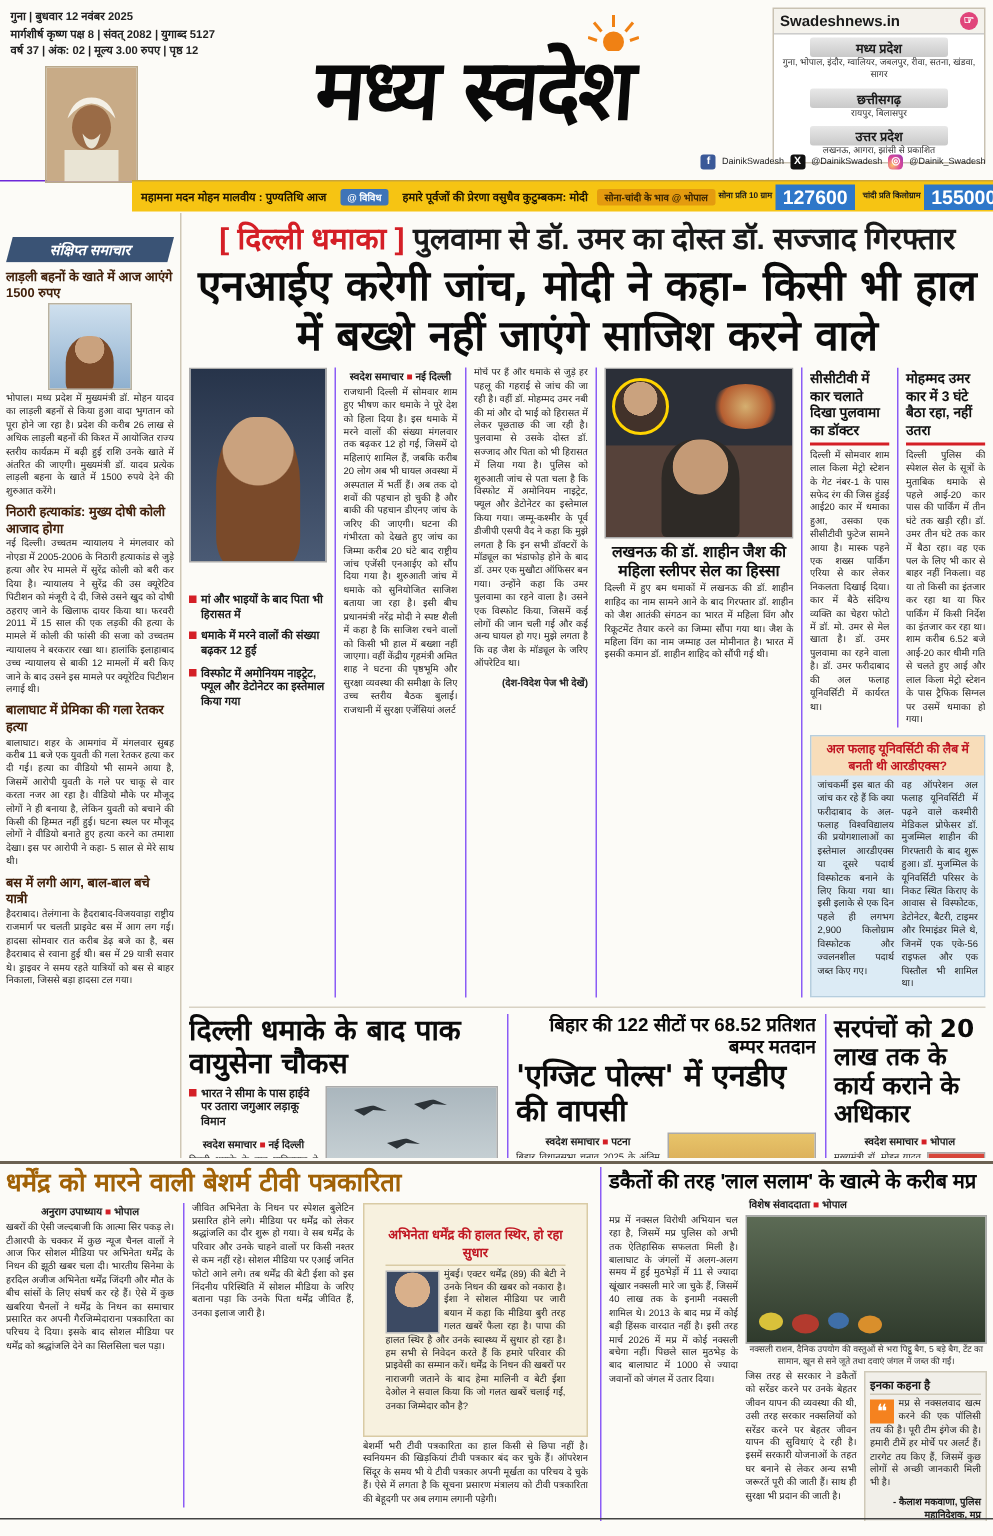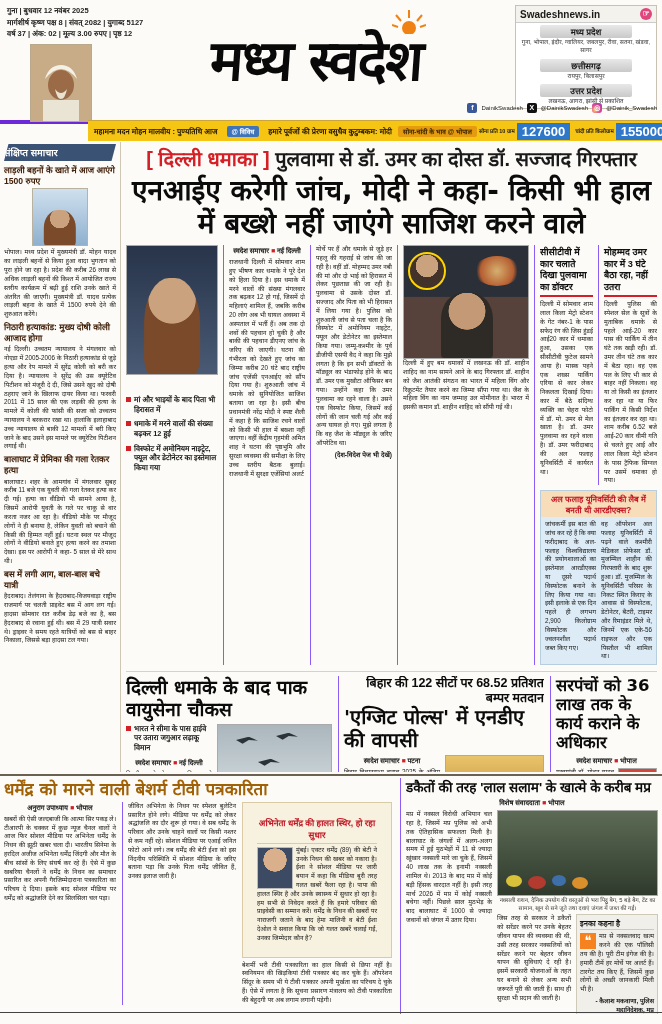--- a/index.html
+++ b/index.html
@@ -1,19 +1,19 @@
 <!DOCTYPE html>
 <html><head>
 <meta charset="utf-8">
 <style>
   html,body{margin:0;padding:0;background:#888;}
   .page{width:662px;height:1024px;margin:0 auto;background:#fcfbf7;position:relative;overflow:hidden;
         font-family:"Liberation Sans",sans-serif;color:#1a1a1a;}
   
-  .masthead{height:120px;position:relative;border-bottom:4px solid #6d28d9;padding-left:39px;}
+  .masthead{height:120px;position:relative;border-bottom:1px solid #6d28d9;padding-left:39px;}
   .dateline{position:absolute;left:7px;top:5px;font-size:7.5px;line-height:1.55;color:#222;font-weight:bold;}
   .portrait{position:absolute;left:30px;top:44px;width:60px;height:76px;border:1px solid #b9a98c;
             background:linear-gradient(180deg,#d9c3a5,#b99877);overflow:hidden;}
   .logo{position:absolute;left:120px;right:150px;top:30px;text-align:center;font-size:56px;font-weight:900;
         font-family:"DejaVu Sans",sans-serif;letter-spacing:-2px;transform:skewX(-4deg);line-height:1.1;color:#090909;}
   .sun{position:absolute;left:392px;top:8px;}
   .webbox{position:absolute;right:5px;top:5px;width:140px;border:1px solid #c9c2b2;background:#fff;font-size:6.5px;}
   .webbox .hdr{background:#f4f2ec;border-bottom:1px solid #ccc;font-weight:bold;font-size:10px;padding:2px 4px;
                display:flex;align-items:center;justify-content:space-between;}
   .hand{width:12px;height:12px;border-radius:50%;background:#e0457b;color:#fff;font-size:8px;line-height:12px;text-align:center;}
@@ -27,22 +27,22 @@
   .strip{position:absolute;left:88px;right:0;top:120px;height:20px;background:#f6c413;display:flex;align-items:center;
          font-size:7.5px;font-weight:bold;overflow:hidden;border-top:1px solid #caa53a;}
   .strip .seg{padding:0 6px;white-space:nowrap;color:#201500;}
   .chip{background:#3f74b8;color:#fff;padding:1px 5px;border-radius:2px;font-size:6.5px;margin:0 3px;white-space:nowrap;}
   .ratechip{background:#e49b0f;color:#3a2400;padding:1px 5px;border-radius:2px;font-size:6.5px;white-space:nowrap;}
   .ratelabel{font-size:5.5px;line-height:1.1;text-align:center;margin:0 2px;white-space:nowrap;}
   .rateval{background:#2e77c9;color:#fff;font-size:13px;font-weight:bold;padding:1px 5px;margin-right:3px;white-space:nowrap;}
   
   .content-top{position:absolute;top:142px;left:0;right:0;height:630px;display:flex;overflow:hidden;}
   .sidebar{width:112px;border-right:1px solid #cfc7b5;padding:0 4px;overflow:hidden;}
-  .brief-hdr{background:#3a5375;color:#fff;font-weight:bold;font-size:9.5px;padding:2px 0;
-             clip-path:polygon(4% 0,100% 0,96% 100%,0 100%);margin:2px 0 4px;}
+  .brief-hdr{background:#3a5375;color:#fff;font-weight:bold;font-size:9.5px;text-align:center;padding:2px 0;
+             clip-path:polygon(4% 0,100% 0,96% 100%,0 100%);margin:16px 0 4px;font-style:italic;}
   .bt{font-size:8.6px;font-weight:bold;color:#42210b;line-height:1.25;margin:3px 0 2px;}
   .t{font-size:6.3px;line-height:1.4;text-align:justify;color:#222;}
   .brief-photo{width:54px;height:56px;margin:2px auto;background:linear-gradient(180deg,#cfe0ee,#8fb0cf);
                border:1px solid #b9b2a0;position:relative;overflow:hidden;}
   .head-sil{position:absolute;left:50%;transform:translateX(-50%);bottom:-4px;width:60%;height:70%;
             background:radial-gradient(circle at 50% 22%, #caa27e 0 28%, #7a4a2a 29% 100%);border-radius:45% 45% 20% 20%;}
   .main{flex:1;padding:0 5px;overflow:hidden;}
   .kicker{text-align:center;font-size:20px;font-weight:bold;margin:3px 0 2px;}
   .kicker .red{color:#d41f26;}
   .lead-headline{text-align:center;font-size:28px;font-weight:900;line-height:1.18;font-family:"DejaVu Sans",sans-serif;
@@ -236,20 +236,21 @@
           <div class="t">मोर्चे पर हैं और धमाके से जुड़े हर पहलू की गहराई से जांच की जा रही है। वहीं डॉ. मोहम्मद उमर नबी की मां और दो भाई को हिरासत में लेकर पूछताछ की जा रही है। पुलवामा से उसके दोस्त डॉ. सज्जाद और पिता को भी हिरासत में लिया गया है। पुलिस को शुरुआती जांच से पता चला है कि विस्फोट में अमोनियम नाइट्रेट, फ्यूल और डेटोनेटर का इस्तेमाल किया गया। जम्मू-कश्मीर के पूर्व डीजीपी एसपी वैद ने कहा कि मुझे लगता है कि इन सभी डॉक्टरों के मॉड्यूल का भंडाफोड़ होने के बाद डॉ. उमर एक मुखौटा ऑफिसर बन गया। उन्होंने कहा कि उमर पुलवामा का रहने वाला है। उसने एक विस्फोट किया, जिसमें कई लोगों की जान चली गई और कई अन्य घायल हो गए। मुझे लगता है कि वह जैश के मॉड्यूल के जरिए ऑपरेटिव था।</div>
           <div class="note">(देश-विदेश पेज भी देखें)</div>
         </div>
 
         <div class="col rule-l" style="width:126px;flex:none;">
           <div class="photo blast-photo">
             <div class="blast-glow"></div>
             <div class="inset-circle"></div>
             <div class="suspect"></div>
           </div>
+          <div class="cap-title">लखनऊ की डॉ. शाहीन जैश की महिला स्लीपर सेल का हिस्सा</div>
           <div class="t">दिल्ली में हुए बम धमाकों में लखनऊ की डॉ. शाहीन शाहिद का नाम सामने आने के बाद गिरफ्तार डॉ. शाहीन को जैश आतंकी संगठन का भारत में महिला विंग और रिक्रूटमेंट तैयार करने का जिम्मा सौंपा गया था। जैश के महिला विंग का नाम जम्माह उल मोमीनात है। भारत में इसकी कमान डॉ. शाहीन शाहिद को सौंपी गई थी।</div>
         </div>
 
         <div class="col rule-l" style="flex:1;">
           <div style="display:flex;gap:5px;">
             <div class="col" style="width:50%;">
               <div class="subhead">सीसीटीवी में कार चलाते दिखा पुलवामा का डॉक्टर</div>
               <div class="t">दिल्ली में सोमवार शाम लाल किला मेट्रो स्टेशन के गेट नंबर-1 के पास सफेद रंग की जिस हुंडई आई20 कार में धमाका हुआ, उसका एक सीसीटीवी फुटेज सामने आया है। मास्क पहने एक शख्स पार्किंग एरिया से कार लेकर निकलता दिखाई दिया। कार में बैठे संदिग्ध व्यक्ति का चेहरा फोटो में डॉ. मो. उमर से मेल खाता है। डॉ. उमर पुलवामा का रहने वाला है। डॉ. उमर फरीदाबाद की अल फलाह यूनिवर्सिटी में कार्यरत था।</div>
             </div>
             <div class="col rule-l" style="width:50%;">
@@ -309,21 +310,21 @@
                 
                 
               </div>
 
             </div>
           </div>
 
         </div>
 
         <div class="col rule-l" style="flex:1;">
-          <div class="mid-h" style="font-size:16.5px;">सरपंचों को 36 लाख तक के कार्य कराने के अधिकार</div>
+          <div class="mid-h" style="font-size:16.5px;">सरपंचों को 20 लाख तक के कार्य कराने के अधिकार</div>
           <div class="byline">
             <span>स्वदेश समाचार</span> <span class="sq">■</span> <span>भोपाल</span>
           </div>
           <div style="display:flex;gap:4px;">
             <div class="t" style="width:58px;flex:none;">मुख्यमंत्री डॉ. मोहन यादव ने कहा कि त्रिस्तरीय पंचायती राज व्यवस्था में सरपंचों के पास पर्याप्त अधिकार हैं और अब उन्हें 25 लाख रुपए तक के विकास कार्य स्वीकृत करने का अधिकार दिया जा रहा है। उन्होंने पंचायत प्रतिनिधियों को विकास कार्यों के लिए 50-50 हजार रुपए की राशि अंतरित किए जाने की भी घोषणा की। मुख्यमंत्री मंगलवार को जंबूरी मैदान, भोपाल में आयोजित सरपंच संयुक्त मोर्चा सम्मेलन को संबोधित कर रहे थे।</div>
             <div style="flex:1;">
               <div class="photo speech">
                 
               </div>
 

